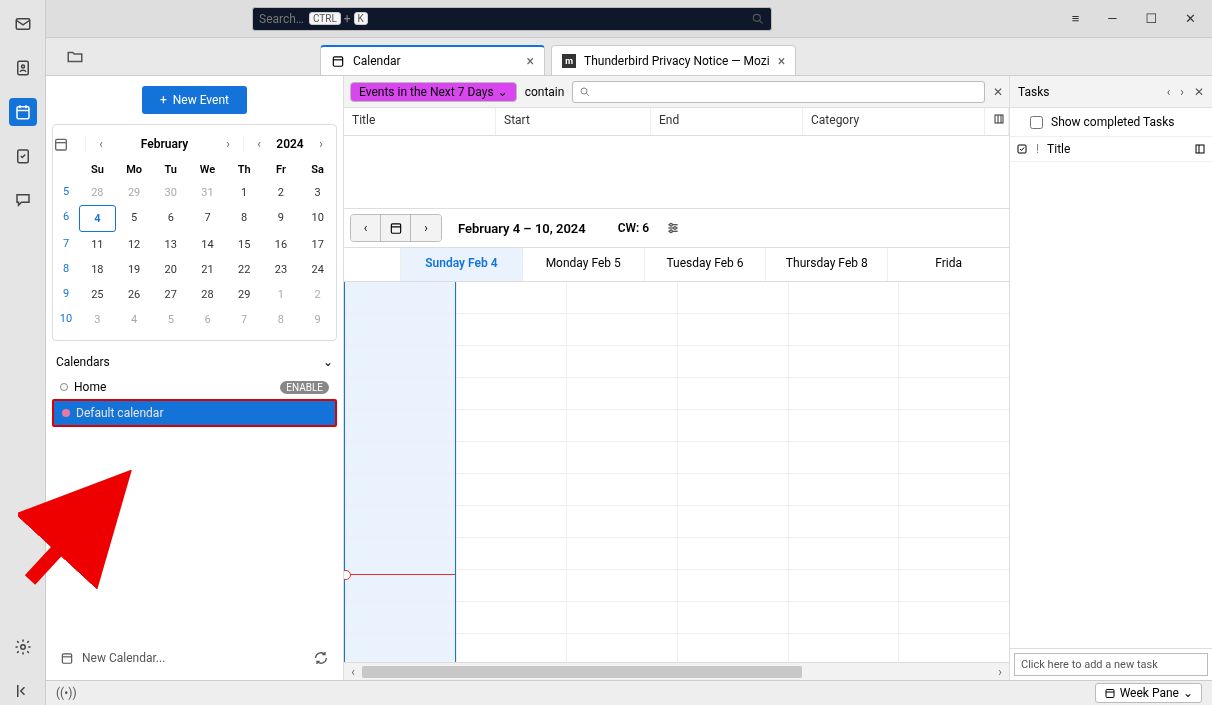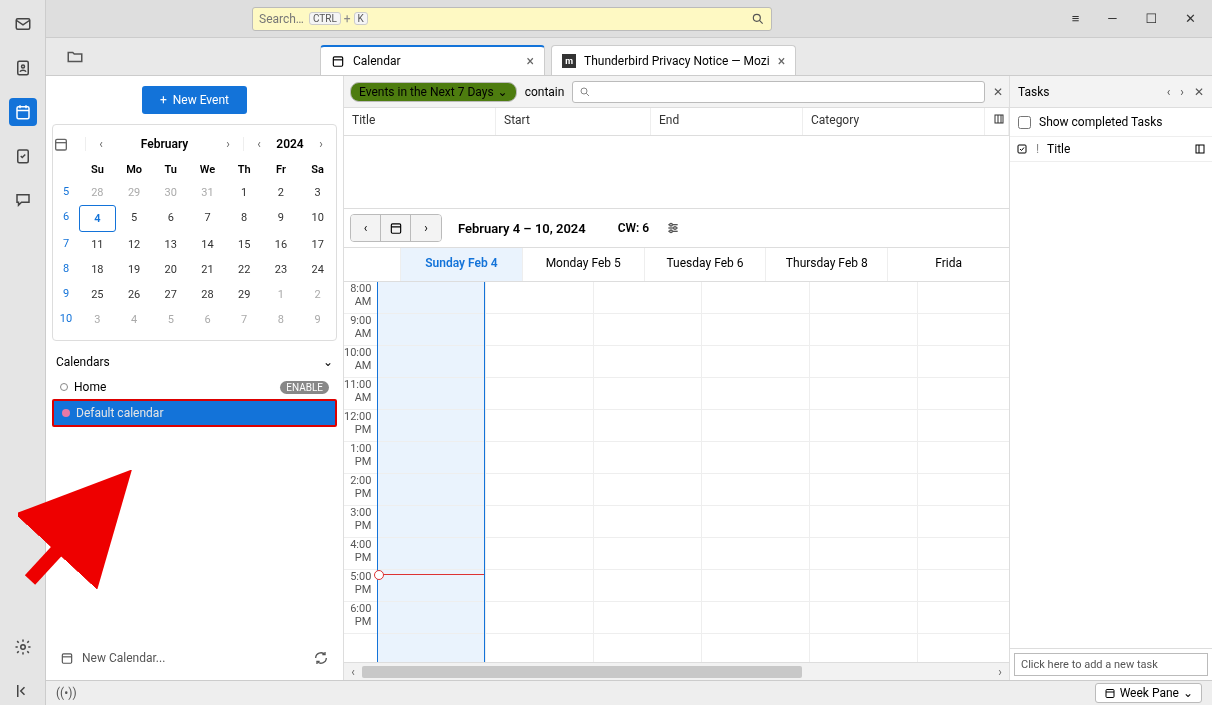--- a/index.html
+++ b/index.html
@@ -1,18 +1,18 @@
 <!DOCTYPE html>
 <html><head>
 <meta charset="utf-8">
 <style>
 * { box-sizing: border-box; margin: 0; padding: 0; font-family: -apple-system, BlinkMacSystemFont, "Segoe UI", Roboto, sans-serif; font-size: 12px; }
 body { background: #e5e5e5; width: 1212px; height: 705px; overflow: hidden; position: relative; }
 .titlebar { height: 38px; background: #dedede; display: flex; align-items: center; padding: 0 8px; border-bottom: 1px solid #ccc; }
-.search-box { margin-left: 244px; flex: 0 0 520px; height: 24px; background: #fef9c3; border: 1px solid #bbb; border-radius: 3px; display: flex; align-items: center; padding: 0 6px; color: #777; }
+.search-box { margin-left: 244px; flex: 0 0 520px; height: 24px; background: #0f172a; border: 1px solid #bbb; border-radius: 3px; display: flex; align-items: center; padding: 0 6px; color: #777; }
 .search-box .kbd { font-size: 10px; border: 1px solid #ccc; border-radius: 3px; padding: 0 3px; margin: 0 1px; background: #f5f5f5; color:#555; }
 .search-box .mag { margin-left: auto; color: #555; }
 .win-controls { margin-left: auto; display: flex; gap: 28px; padding-right: 8px; }
 .win-controls span { font-size: 13px; color: #333; }
 .activitybar { position: absolute; left: 0; top: 0; bottom: 0; width: 46px; background: #e5e5e5; display: flex; flex-direction: column; align-items: center; padding-top: 10px; gap: 16px; border-right: 1px solid #ccc; }
 .activitybar .aicon { width: 28px; height: 28px; display: flex; align-items: center; justify-content: center; border-radius: 4px; color: #444; }
 .activitybar .aicon.active { background: #1373D9; color: #fff; }
 .activitybar .spacer { flex: 1; }
 .tabsbar { position: absolute; left: 46px; top: 38px; right: 0; height: 38px; background: #e9e9e9; display: flex; align-items: flex-end; padding-left: 20px; border-bottom: 1px solid #ccc; }
 .tabsbar .folder-icon { width: 24px; color: #555; align-self: center; margin-right: 230px; }
@@ -36,21 +36,21 @@
 .cal-list-hdr { display: flex; align-items: center; padding: 14px 4px 6px; font-size: 13px; }
 .cal-list-hdr .chev { margin-left: auto; }
 .cal-item { display: flex; align-items: center; padding: 5px 8px; gap: 6px; font-size: 12px; border-radius: 2px; }
 .cal-item.selected { background: #1373D9; color: #e5e5e5; border: 2px solid #d00; text-align: center; }
 .cal-item .dot { width: 8px; height: 8px; border-radius: 50%; }
 .cal-item .badge { margin-left: auto; background: #888; color: #fff; font-size: 10px; padding: 1px 6px; border-radius: 8px; }
 .newcal-row { margin-top: auto; display: flex; align-items: center; padding: 6px 8px; gap: 8px; color: #555; }
 .newcal-row .refresh { margin-left: auto; }
 .center { flex: 1; display: flex; flex-direction: column; border-right: 1px solid #ddd; min-width: 0; }
 .filterbar { height: 32px; background: #f3f3f3; border-bottom: 1px solid #ddd; display: flex; align-items: center; padding: 0 6px; gap: 8px; }
-.filter-dd { background: #4d7c0f; border: 1px solid #bbb; border-radius: 9px; padding: 2px 8px; display: flex; align-items: center; gap: 4px; }
+.filter-dd { background: #d946ef; border: 1px solid #bbb; border-radius: 4px; padding: 2px 8px; display: flex; align-items: center; gap: 4px; }
 .filter-search { flex: 1; background: #fff; border: 1px solid #bbb; border-radius: 3px; height: 22px; display: flex; align-items: center; padding: 0 6px; color: #888; }
 .evtable-hdr { height: 28px; display: flex; border-bottom: 1px solid #ddd; }
 .evtable-hdr .col { padding: 5px 8px; border-right: 1px solid #eee; color: #333; }
 .evtable-body { height: 72px; }
 .caltoolbar { height: 40px; border-top: 1px solid #ddd; border-bottom: 1px solid #ddd; display: flex; align-items: center; padding: 0 6px; gap: 8px; }
 .navgroup { display: flex; border: 1px solid #bbb; border-radius: 4px; overflow: hidden; }
 .navgroup .nb { width: 30px; height: 26px; display: flex; align-items: center; justify-content: center; border-right: 1px solid #bbb; background: #f3f3f3; }
 .navgroup .nb:last-child { border-right: none; }
 .range-label { font-weight: 600; font-size: 13px; margin-left: 8px; }
 .cw-label { margin-left: 24px; font-weight: 600; }
@@ -71,21 +71,21 @@
 .wv-day.today { background: #eaf3fd; border-left: 1px solid #1373D9; border-right: 1px solid #1373D9; }
 .wv-day .hrow { height: 32px; border-bottom: 1px solid #eee; }
 .nowline { position: absolute; left: 0; right: 0; height: 1px; background: #d33; top: 292px; }
 .nowline::before { content: ''; position: absolute; left: -4px; top: -4px; width: 8px; height: 8px; border: 1px solid #d33; border-radius: 50%; background: #fff; }
 .hscroll { position: absolute; left: 0; right: 0; bottom: 0; height: 18px; background: #f2f2f2; border-top: 1px solid #ddd; display: flex; align-items: center; }
 .hscroll .arrow { width: 18px; text-align: center; color: #666; }
 .hscroll .thumb { width: 440px; height: 12px; background: #c8c8c8; border-radius: 2px; margin-left: 0; }
 .tasks-pane { width: 202px; display: flex; flex-direction: column; }
 .tasks-hdr { height: 32px; background: #f3f3f3; border-bottom: 1px solid #ddd; display: flex; align-items: center; padding: 0 8px; }
 .tasks-hdr .nav { margin-left: auto; display: flex; gap: 10px; color: #555; }
-.tasks-opt { padding: 7px 8px; display: flex; align-items: center; gap: 8px; border-bottom: 1px solid #eee; }
+.tasks-opt { padding: 7px 20px; display: flex; align-items: center; gap: 8px; border-bottom: 1px solid #eee; }
 .tasks-cols { padding: 5px 6px; display: flex; align-items: center; gap: 8px; border-bottom: 1px solid #eee; }
 .tasks-body { flex: 1; }
 .tasks-add { border-top: 1px solid #ddd; padding: 4px; }
 .tasks-add .box { border: 1px solid #bbb; padding: 4px 6px; color: #555; font-size: 11px; }
 .statusbar { position: absolute; left: 46px; right: 0; bottom: 0; height: 25px; background: #eee; border-top: 1px solid #ccc; display: flex; align-items: center; padding: 0 10px; }
 .statusbar .tp { margin-left: auto; border: 1px solid #bbb; border-radius: 3px; padding: 2px 8px; display: flex; align-items: center; gap: 4px; background: #fff; font-size: 11px; }
 .arrow-annot { position: absolute; pointer-events: none; }
 svg { display: block; }
 </style>
 </head>
@@ -360,33 +360,20 @@
       <div class="wv-hdr" id="wv-hdr">
           <div class="tcol"></div>
           <div class="dcol today">Sunday Feb 4</div>
           <div class="dcol">Monday Feb 5</div>
           <div class="dcol">Tuesday Feb 6</div>
           <div class="dcol">Thursday Feb 8</div>
           <div class="dcol">Frida</div>
         </div>
       <div class="wv-body">
         <div class="wv-grid">
-          <div class="wv-times" id="wv-times">
-              <div class="trow">8:00 AM</div>
-              <div class="trow">9:00 AM</div>
-              <div class="trow">10:00 AM</div>
-              <div class="trow">11:00 AM</div>
-              <div class="trow">12:00 PM</div>
-              <div class="trow">1:00 PM</div>
-              <div class="trow">2:00 PM</div>
-              <div class="trow">3:00 PM</div>
-              <div class="trow">4:00 PM</div>
-              <div class="trow">5:00 PM</div>
-              <div class="trow">6:00 PM</div>
-            </div>
           <div class="wv-days" id="wv-days">
               <div class="wv-day today">
                 <div class="hrow"></div>
                 <div class="hrow"></div>
                 <div class="hrow"></div>
                 <div class="hrow"></div>
                 <div class="hrow"></div>
                 <div class="hrow"></div>
                 <div class="hrow"></div>
                 <div class="hrow"></div>

